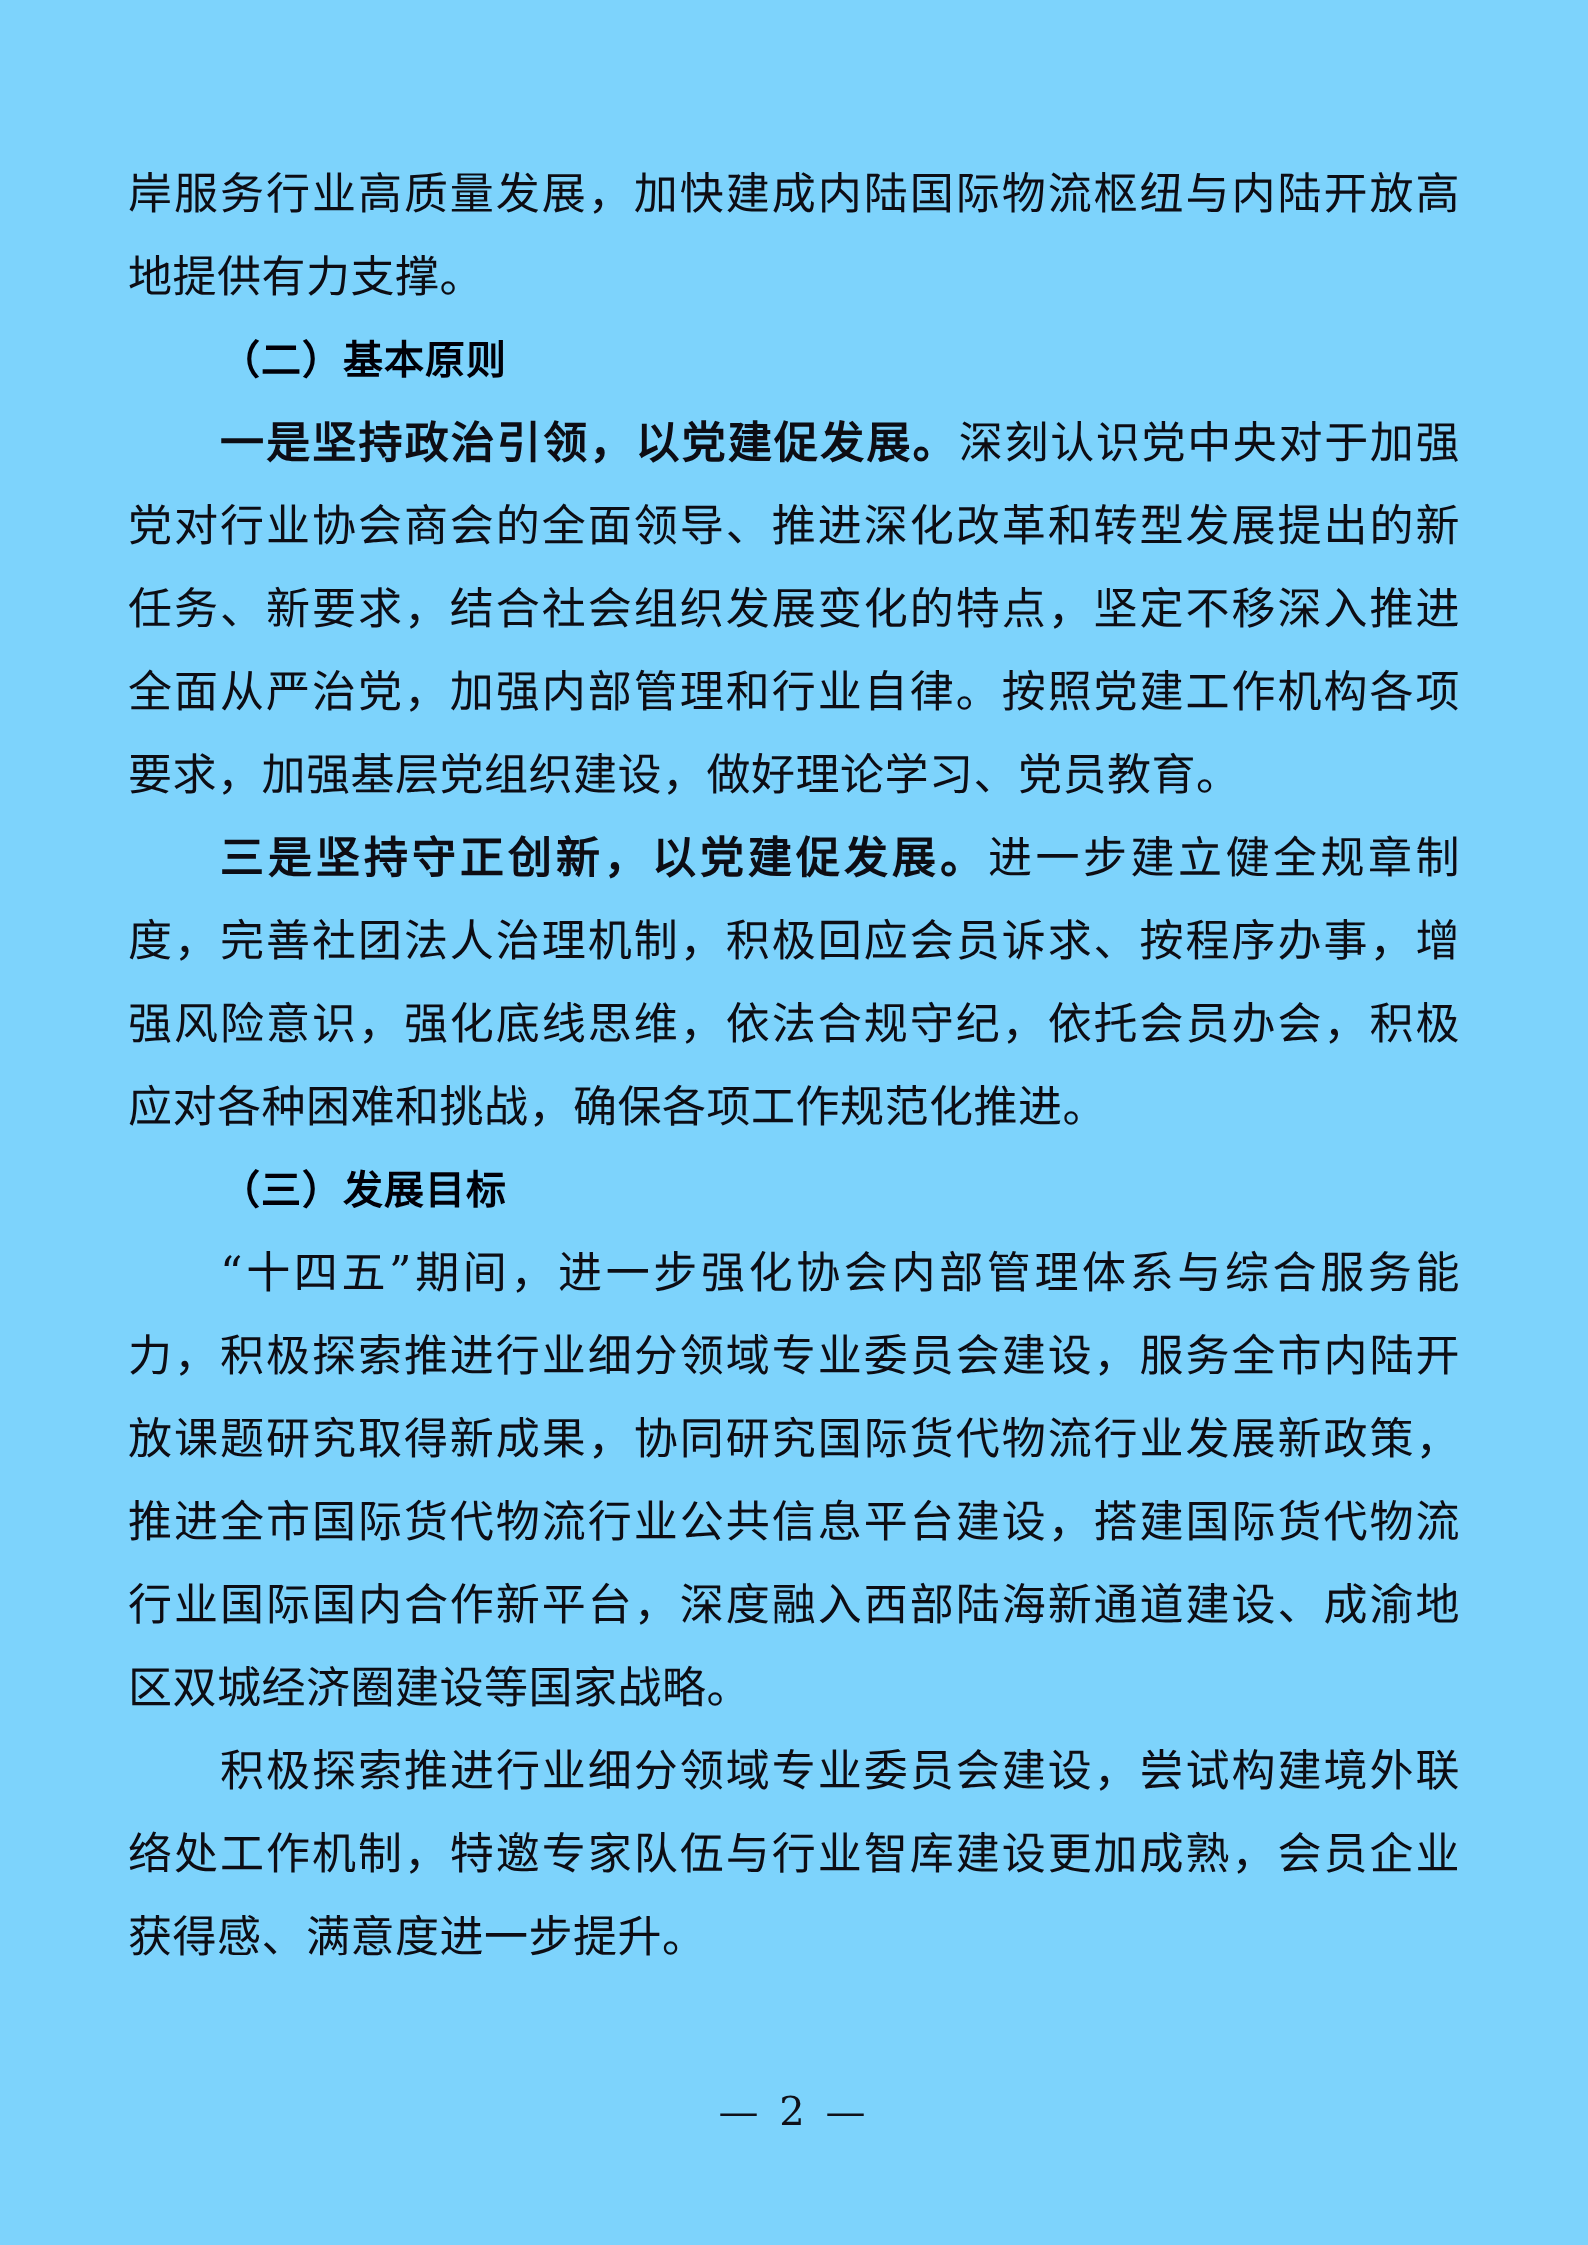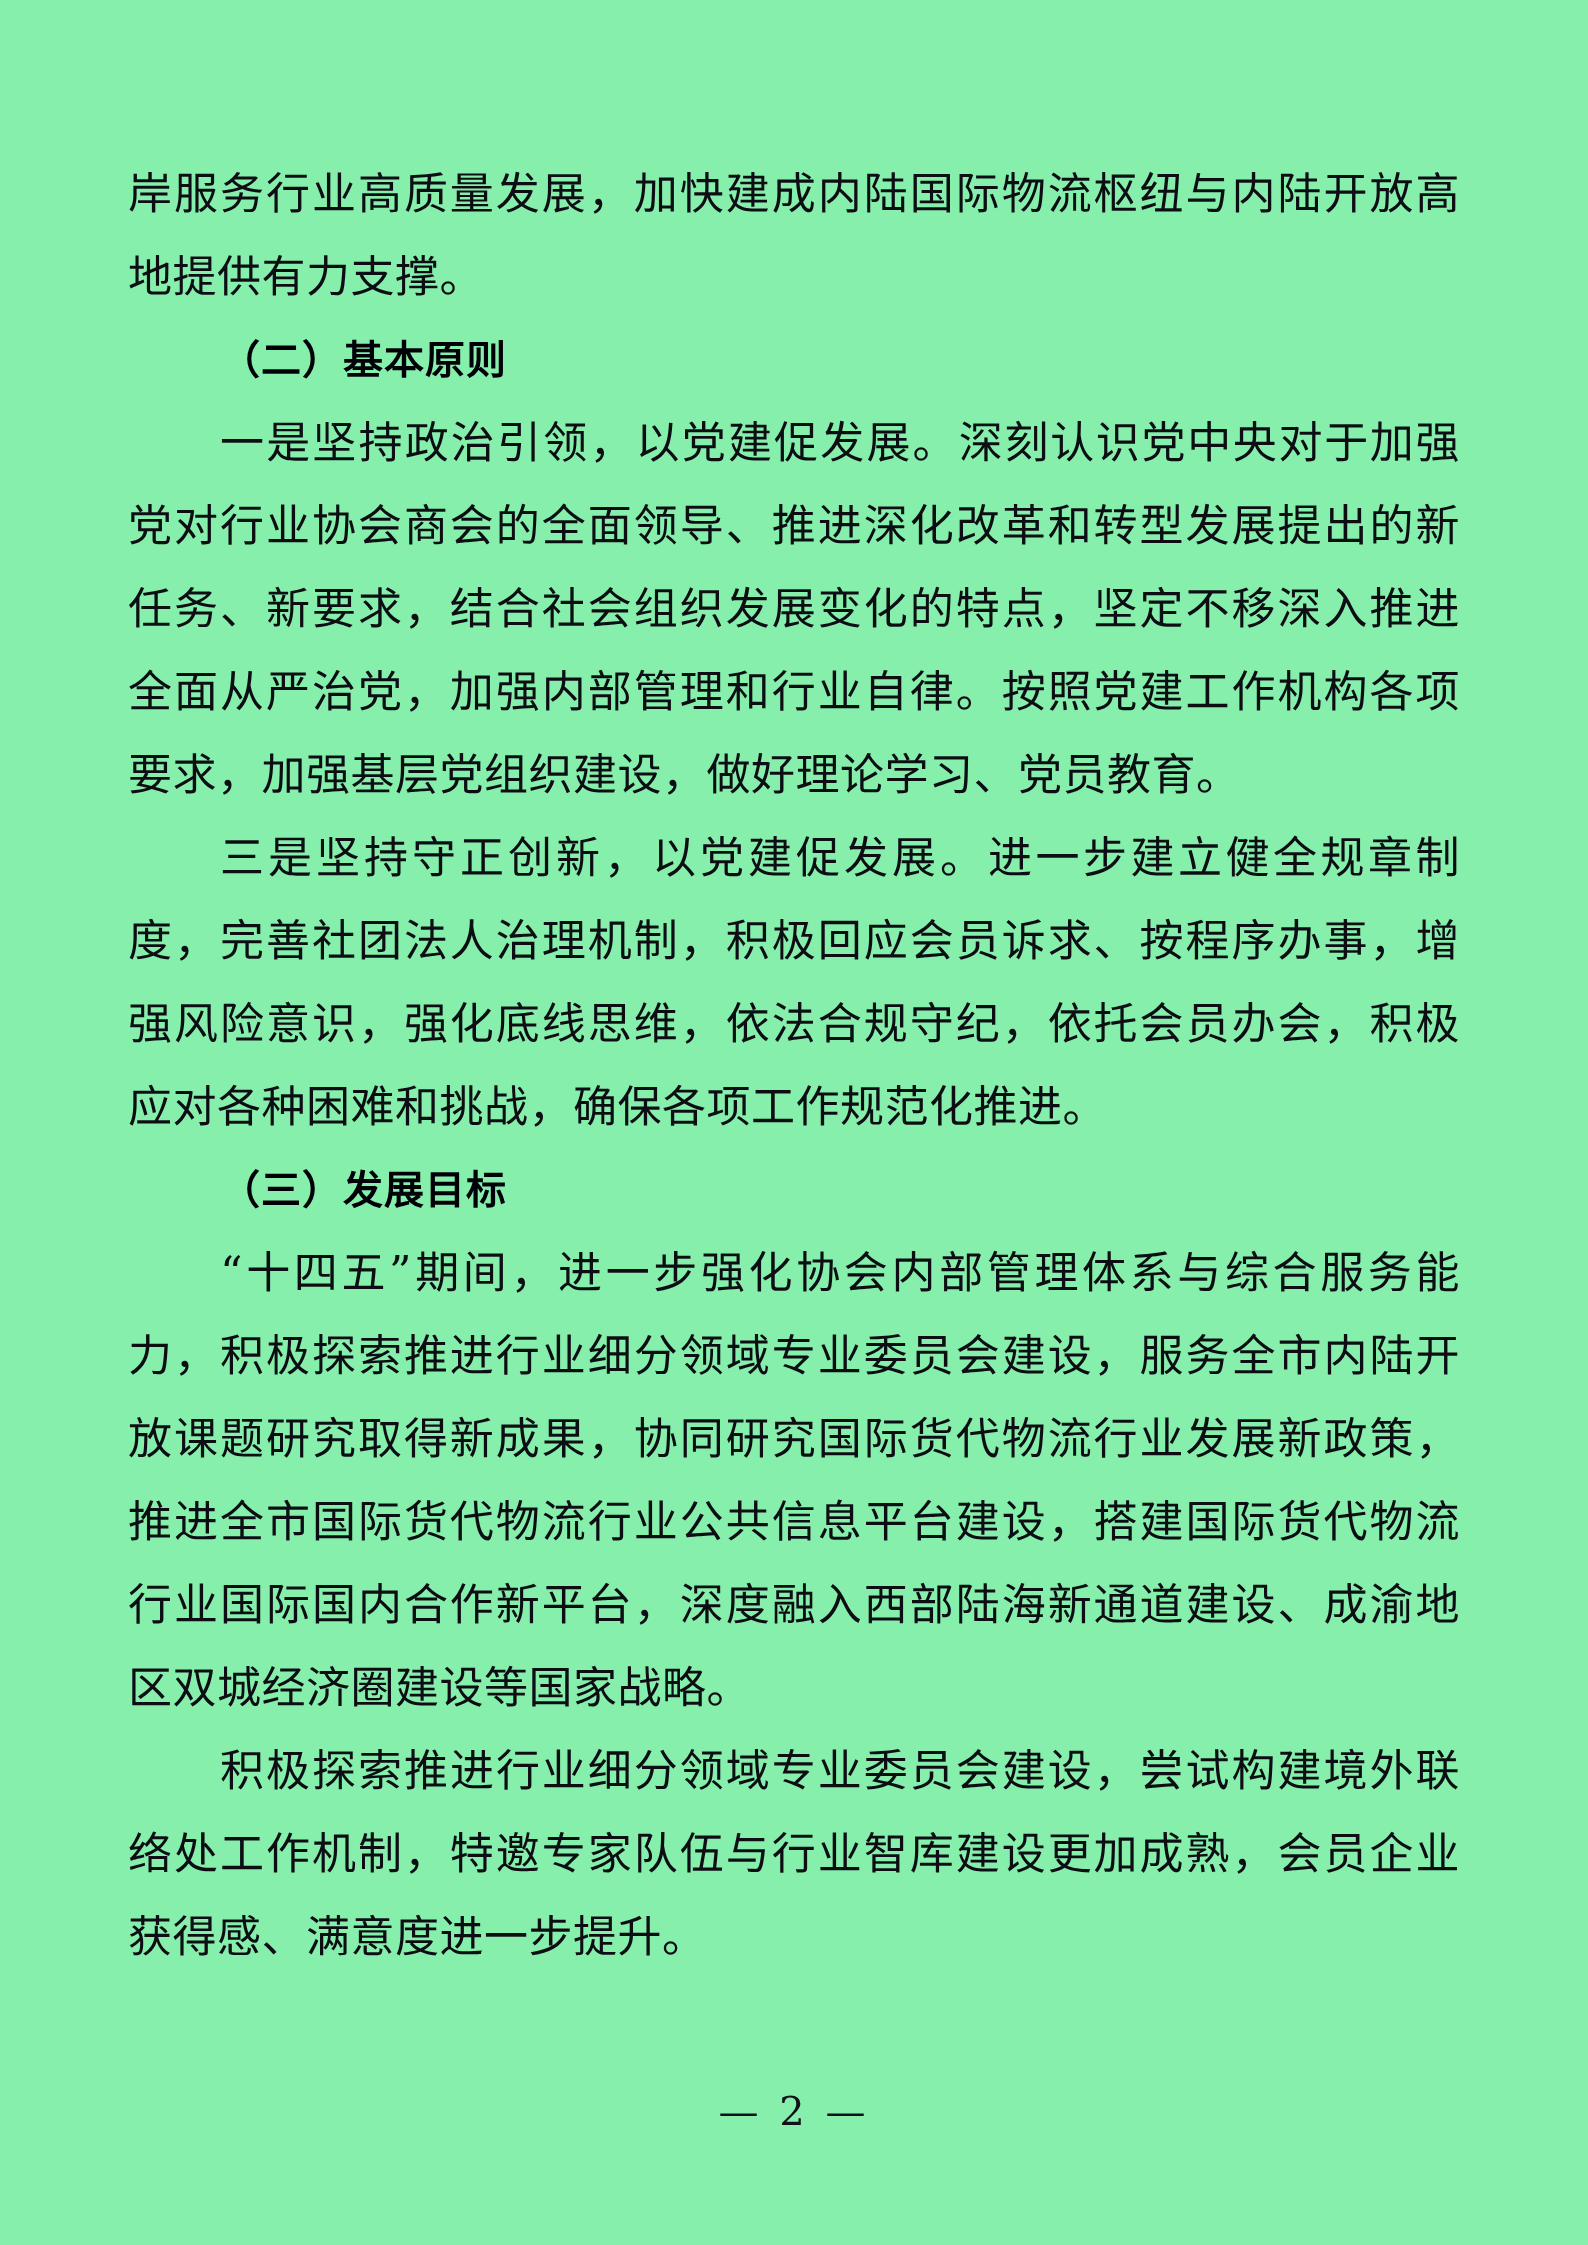--- a/index.html
+++ b/index.html
@@ -8,21 +8,21 @@
     padding: 0;
     background: #ffffff;
   }
   body {
     font-family: "DejaVu Serif", "Liberation Serif", serif;
   }
   .page {
     position: relative;
     width: 1588px;
     height: 2245px;
-    background: #86efac;
+    background: #7dd3fc;
     overflow: hidden;
     box-sizing: border-box;
   }
   .content {
     position: absolute;
     left: 128px;
     top: 152px;
     width: 1332px;
   }
   
@@ -50,21 +50,21 @@
     font-size: 40px;
     line-height: 83px;
     font-weight: 700;
     color: #000008;
     text-indent: 92px;
     letter-spacing: 1px;
     margin: 0;
   }
   
   .lead {
-    font-weight: 400;
+    font-weight: 700;
     letter-spacing: 1px;
   }
   .footer {
     position: absolute;
     left: 0;
     top: 2088px;
     width: 1588px;
     text-align: center;
     font-family: "DejaVu Serif", "Liberation Serif", serif;
     font-size: 40px;

